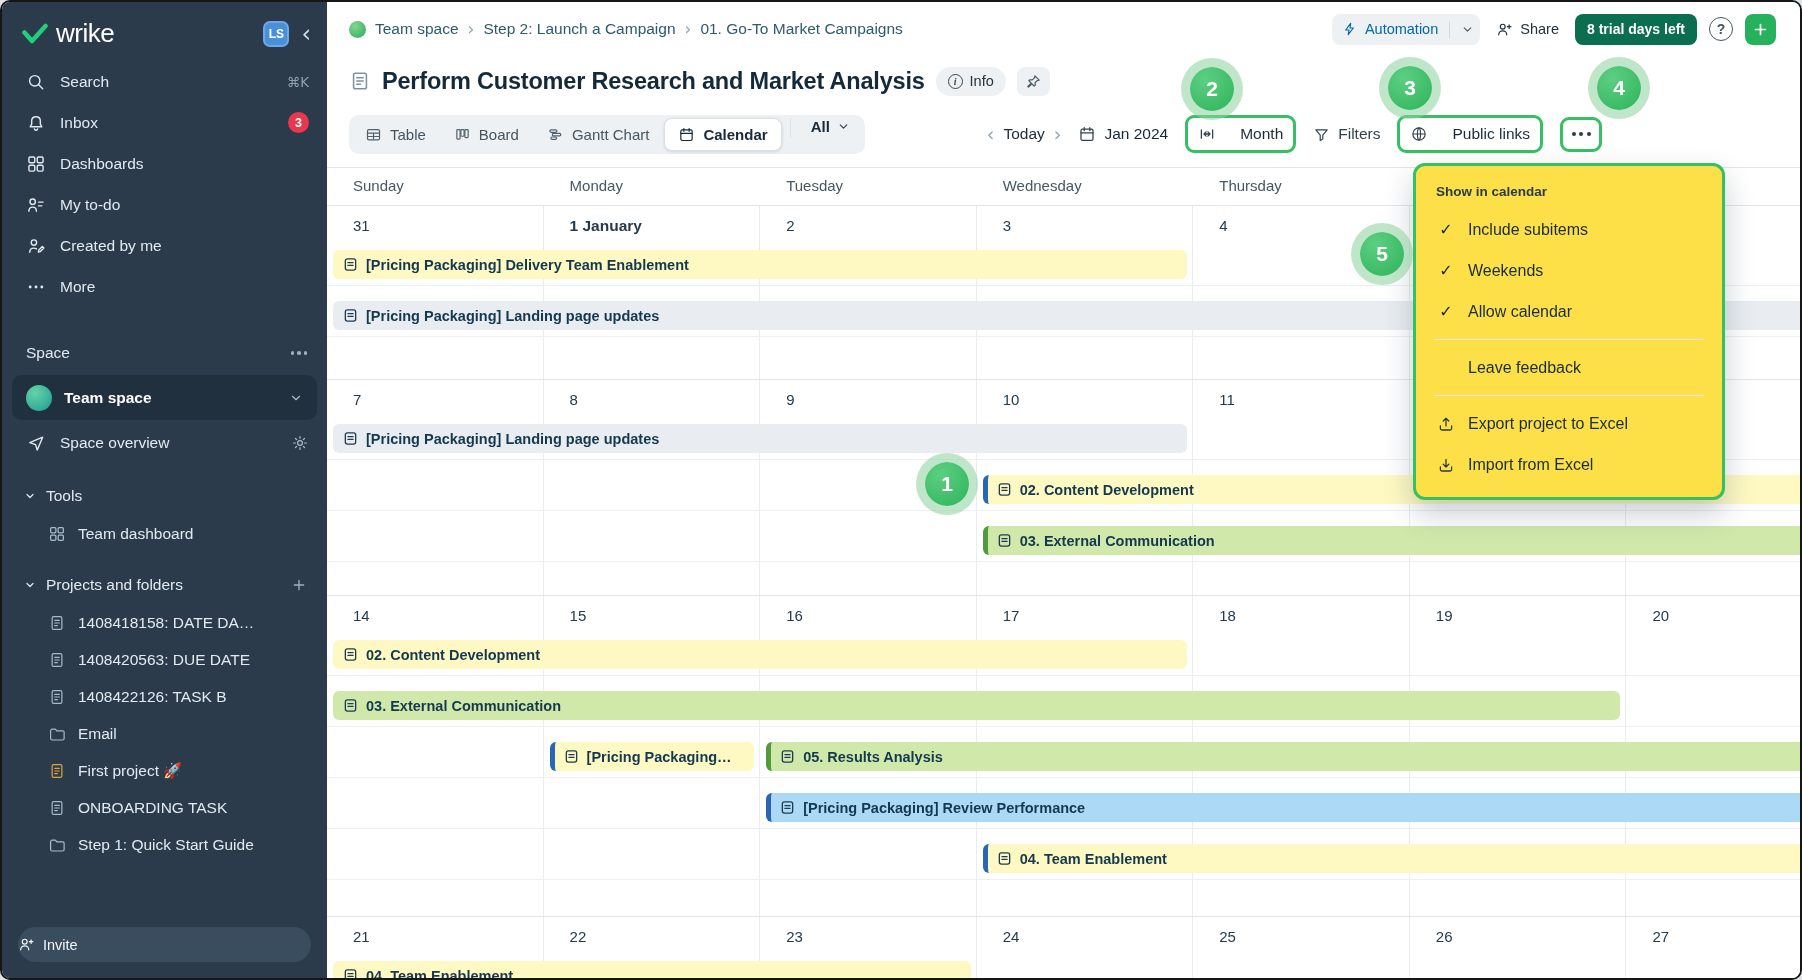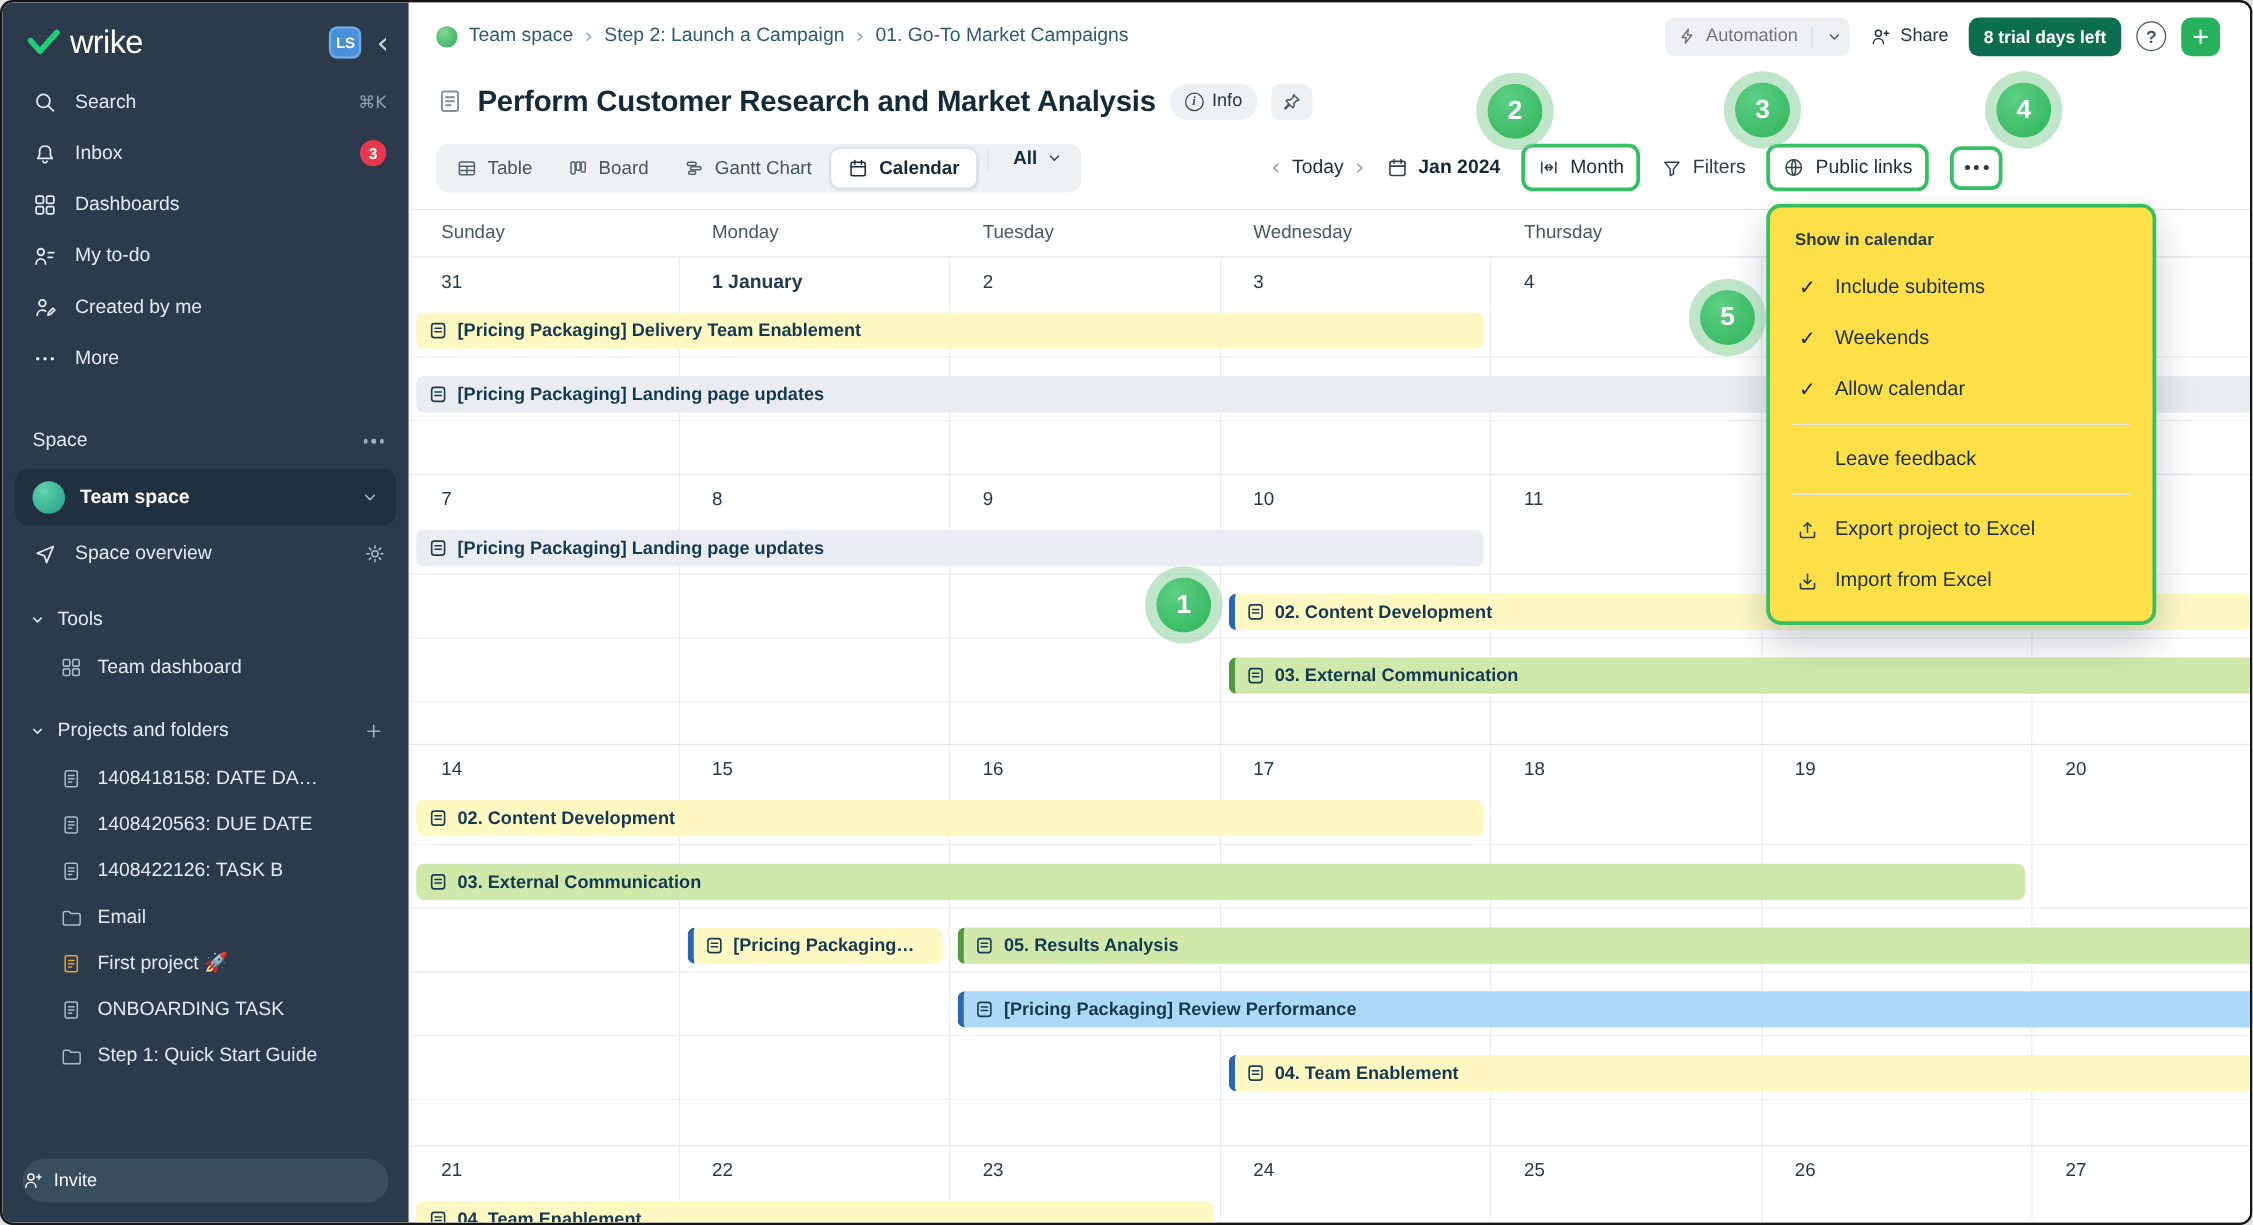--- a/index.html
+++ b/index.html
@@ -35,21 +35,21 @@
 
   
   .main{flex:1;position:relative;overflow:hidden;background:#fff;color:#22323e}
   .row1{display:flex;align-items:center;height:54px;padding:0 24px 0 22px}
   .crumbs{display:flex;align-items:center;gap:9px;font-size:15.5px;color:#2d5b6e}
   .crumb{cursor:pointer;white-space:nowrap}
   .crumb-sep{color:#93aaa9;font-size:17px;font-family:"DejaVu Sans",sans-serif}
   .space-dot{width:17px;height:17px;border-radius:50%;background:radial-gradient(circle at 35% 30%,#7fd98f,#2fa75c)}
   .actions{margin-left:auto;display:flex;align-items:center;gap:12px}
   .pill{display:flex;align-items:center;background:#edf1f4;border-radius:8px;height:31px;cursor:pointer}
-  .automation{padding:0 6px 0 10px;gap:7px;font-size:14.5px;color:#737373}
+  .automation{padding:0 6px 0 10px;gap:7px;font-size:14.5px;color:#0369a1}
   .pill-div{width:1px;height:17px;background:#d3dbe1;margin:0 4px}
   .share-btn{display:flex;align-items:center;gap:7px;font-size:14.5px;color:#24323d;padding:0 4px;cursor:pointer}
   .trial{background:#0b6e4e;color:#fff;border-radius:8px;height:31px;display:flex;align-items:center;padding:0 12px;font-size:14px;font-weight:600;cursor:pointer}
   .help{width:24px;height:24px;border-radius:50%;border:1.8px solid #45555f;color:#45555f;font-size:14px;font-weight:700;display:flex;align-items:center;justify-content:center;cursor:pointer}
   .add-btn{width:31px;height:31px;border-radius:8px;background:#26b25d;display:flex;align-items:center;justify-content:center;cursor:pointer}
   .row2{display:flex;align-items:center;gap:11px;height:46px;padding:0 22px;margin-top:2px}
   .page-title{font-size:23.5px;font-weight:700;color:#132a3b;letter-spacing:-.2px;white-space:nowrap}
   .info-pill{display:flex;align-items:center;gap:7px;background:#edf1f4;border-radius:15px;height:29px;padding:0 12px;font-size:14.5px;color:#24323d;cursor:pointer}
   .i-circle{width:15px;height:15px;border-radius:50%;border:1.5px solid #39484f;font-size:10px;font-weight:700;display:flex;align-items:center;justify-content:center;color:#39484f;font-style:italic;font-family:"Liberation Serif",serif}
   .pin-btn{width:33px;height:29px;border-radius:8px;background:#edf1f4;display:flex;align-items:center;justify-content:center;cursor:pointer;color:#4a5a66}
@@ -58,23 +58,23 @@
   .tab{display:flex;align-items:center;gap:8px;height:33px;padding:0 13px;border-radius:8px;font-size:15px;color:#45565f;cursor:pointer;white-space:nowrap}
   .tab svg{color:#51626d}
   .tab.active{background:#fff;border:1px solid #d9dfe4;box-shadow:0 1px 3px rgba(16,34,50,.14);color:#15293a;font-weight:600}
   .tab.active svg{color:#15293a}
   .tabs-div{width:1px;height:20px;background:#dce2e7;margin:0 6px}
   .all-btn{display:flex;align-items:center;gap:7px;padding:0 12px;font-size:15px;font-weight:600;color:#15293a;cursor:pointer}
   .tb-right{margin-left:auto;margin-right:198px;display:flex;align-items:center;gap:17px}
   .today-nav{display:flex;align-items:center;gap:9px}
   .chev{color:#9aa8b1;font-size:19px;cursor:pointer;font-family:"DejaVu Sans",sans-serif;line-height:1}
   .today-lbl{font-size:15.5px;color:#1c2d3a;cursor:pointer}
-  .period{display:flex;align-items:flex-start;gap:8px;font-size:15.5px;font-weight:700;color:#15293a;cursor:pointer}
+  .period{display:flex;align-items:flex-start;gap:8px;font-size:15.5px;font-weight:400;color:#15293a;cursor:pointer}
   .period svg,.plain-btn svg{color:#33434e}
-  .green-box{display:flex;align-items:center;gap:8px;border:3px solid #35c063;border-radius:9px;height:38px;padding:0 10px;background:#fff;font-size:15.5px;color:#1c2d3a;cursor:pointer;white-space:nowrap}
+  .green-box{display:flex;align-items:center;gap:24px;border:3px solid #35c063;border-radius:9px;height:38px;padding:0 10px;background:#fff;font-size:15.5px;color:#1c2d3a;cursor:pointer;white-space:nowrap}
   .green-box svg{color:#33434e}
   .plain-btn{display:flex;align-items:center;gap:8px;font-size:15.5px;color:#31424d;cursor:pointer}
   .more-box{border:3px solid #35c063;border-radius:9px;height:35px;width:42px;display:flex;align-items:center;justify-content:center;gap:3.5px;background:#fff;cursor:pointer}
   .dot{width:4px;height:4px;border-radius:50%;background:#2b3c47}
 
   
   .calendar{margin-top:13px;width:1516px;border-top:1px solid #e2e7eb}
   .cal-head{display:grid;grid-template-columns:repeat(7,216.57px);height:38px;border-bottom:1px solid #e2e7eb}
   .dayname{padding:9px 0 0 26px;font-size:15px;color:#465862}
   .week{position:relative;border-bottom:1px solid #e2e7eb}

